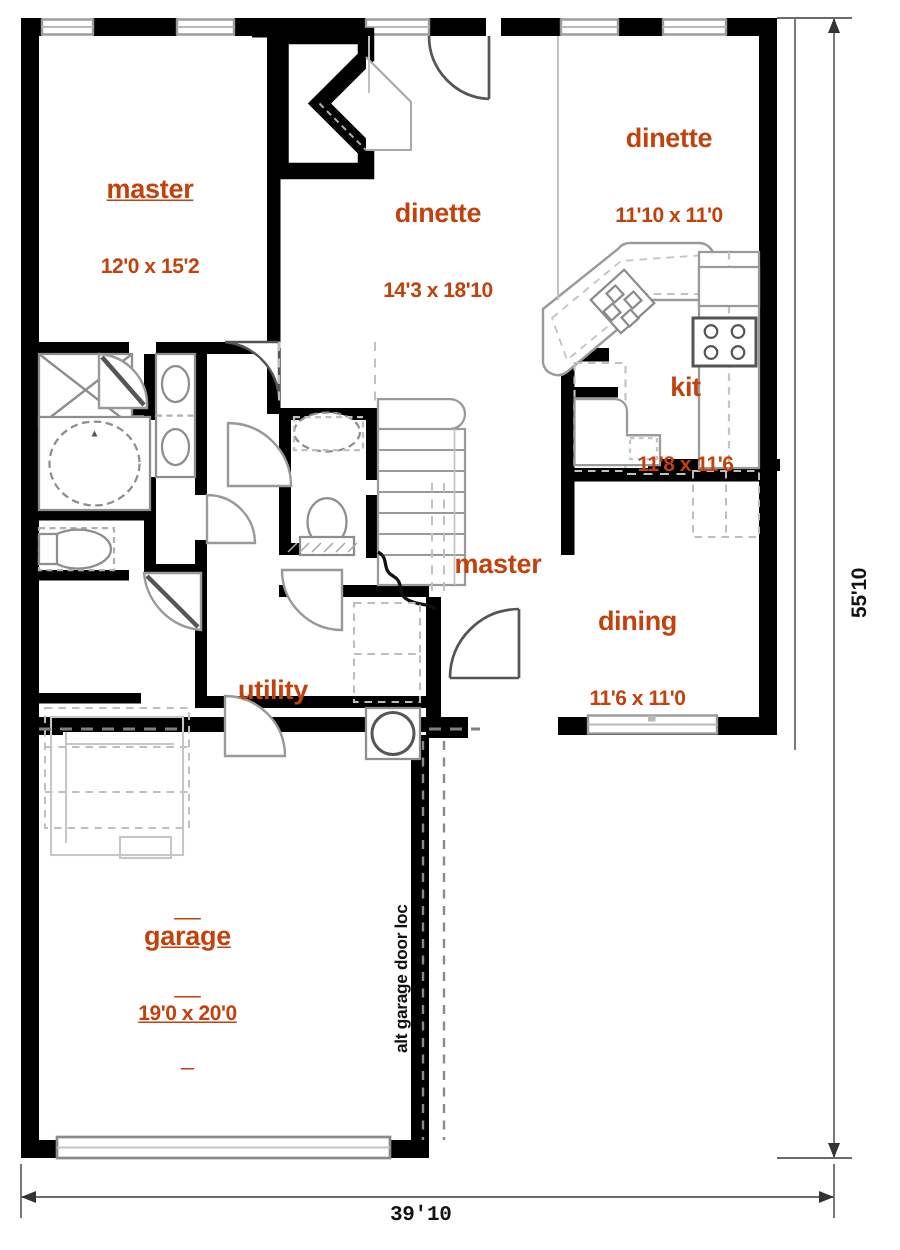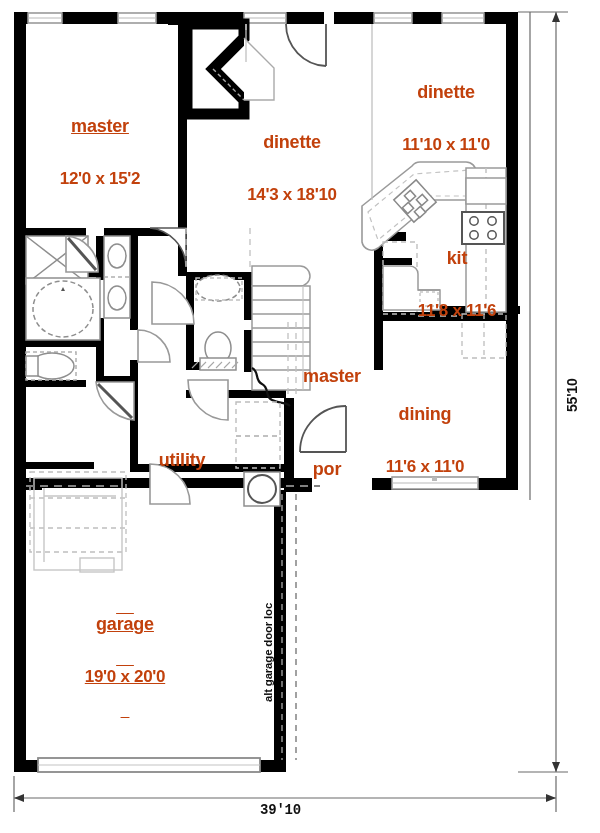--- a/index.html
+++ b/index.html
@@ -43,21 +43,21 @@
     font-size: 18px;
     font-weight: 700;
     letter-spacing: -0.2px;
   }
   .room-label .rname.two-line {
     line-height: 1.0;
     text-decoration: underline;
   }
   .room-label .rdim {
     display: block;
-    font-size: 17px;
+    font-size: 14px;
     font-weight: 700;
     letter-spacing: -0.3px;
     margin-top: 1px;
   }
   .dim-text {
     position: absolute;
     color: #111111;
     font-size: 14px;
     font-weight: 700;
     font-family: "Liberation Sans", sans-serif;
@@ -413,23 +413,20 @@
 
   <div class="room-label" style="left: 364px; top: 372px; width: 122px;">
     <span class="rname">dining</span>
     <span class="rdim">11'6 x 11'0</span>
   </div>
 
   <div class="room-label" style="left: 290px; top: 334px; width: 84px;">
     <span class="rname">master</span>
   </div>
 
-  <div class="room-label" style="left: 296px; top: 427px; width: 62px;">
-    <span class="rname">por</span>
-  </div>
 
   <div class="room-label" style="left: 140px; top: 418px; width: 84px;">
     <span class="rname">utility</span>
   </div>
 
   <div class="room-label" style="left: 60px; top: 582px; width: 130px; text-decoration: underline;">
     <span class="rname">garage</span>
     <span class="rdim">19'0 x 20'0</span>
   </div>
 

